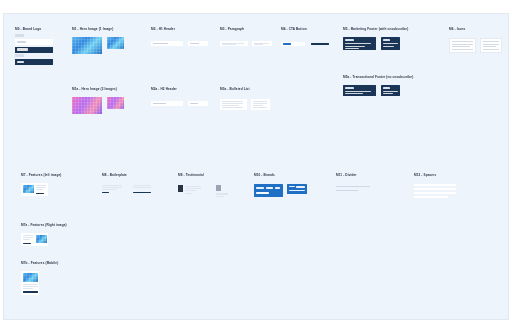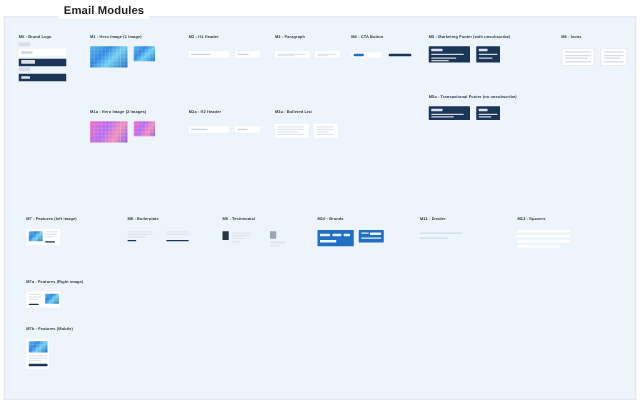--- a/index.html
+++ b/index.html
@@ -88,21 +88,20 @@
   .spacer-line{background:#ffffff;border-radius:.4px;}
 
   
   .divline{background:#cfd8e4;height:.8px;}
 </style>
 </head>
 <body>
 
 <div id="root">
 
-  <div class="frame-title">Email Modules</div>
 
   <div class="canvas">
 
     <div class="mod" style="left:11px;top:14px;">
       <div class="mod-label">M0 - Brand Logo</div>
       <div class="mod-body">
         <div class="m0tiny"></div>
         <div class="m0row">
             <span class="chip" style="width:9px;"></span>
           </div>

